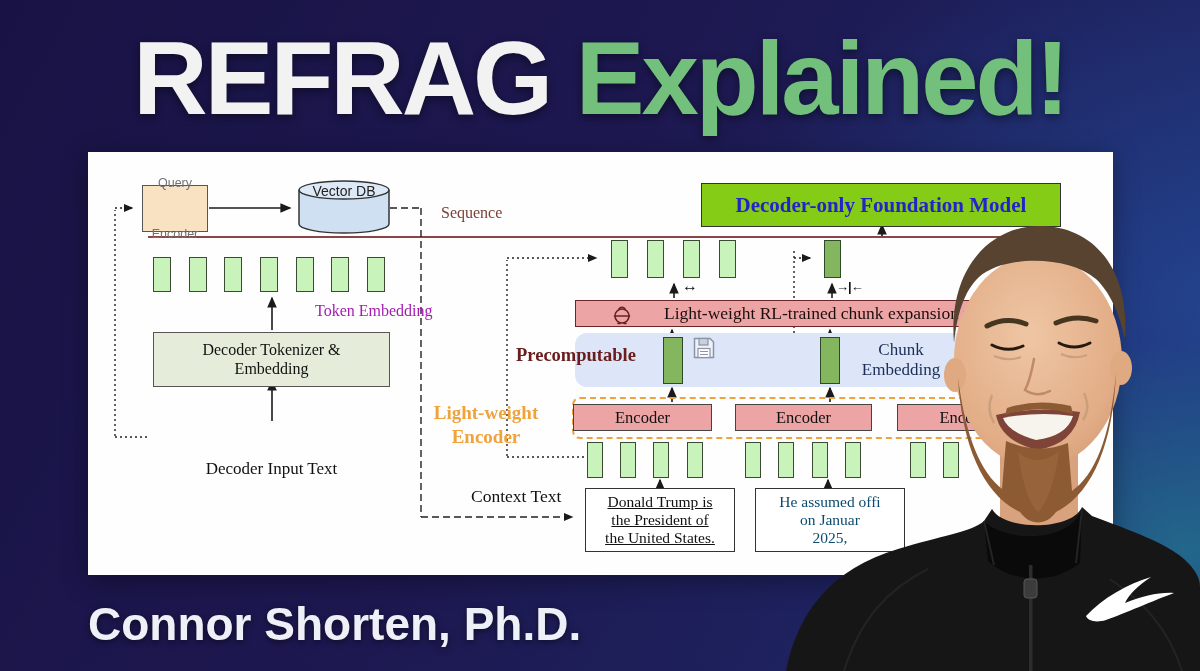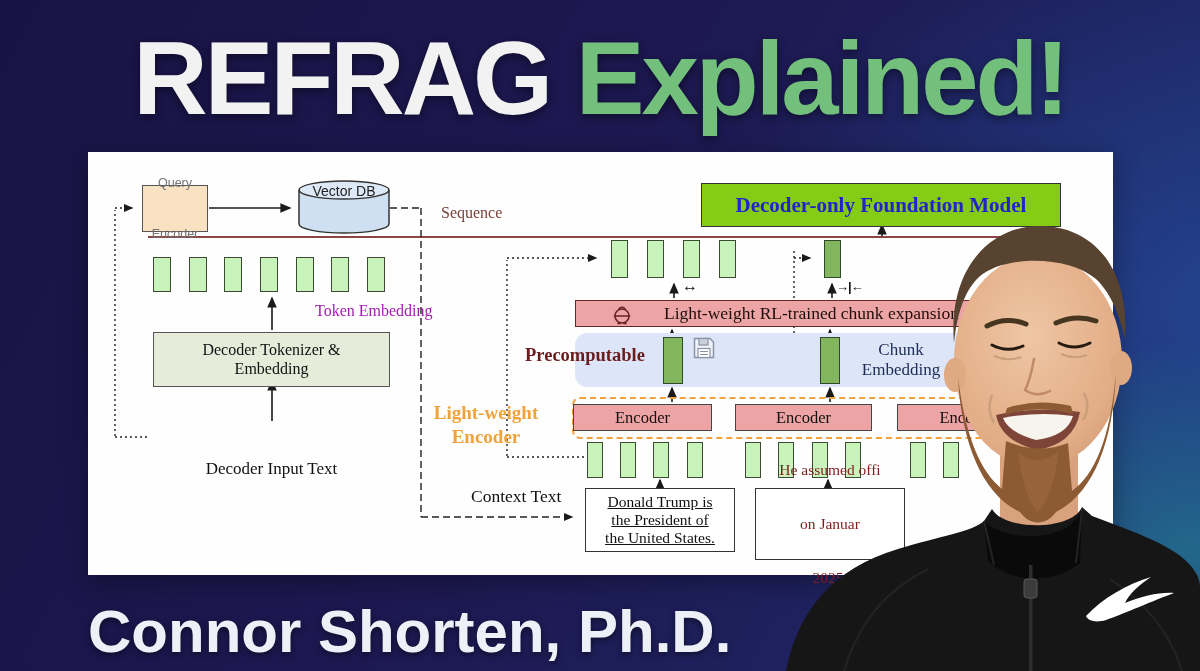--- a/index.html
+++ b/index.html
@@ -9,21 +9,21 @@
     background:
       radial-gradient(430px 300px at 99% 82%, rgba(38,145,158,.55), rgba(38,145,158,0) 70%),
       radial-gradient(720px 520px at 102% 45%, rgba(38,84,168,.6), rgba(38,84,168,0) 72%),
       linear-gradient(118deg,#191345 0%,#1d1850 45%,#1e2360 78%,#1c2f6a 100%);
   }
   .abs{position:absolute;}
   .serif{font-family:"Liberation Serif",serif;}
   #title{left:0;top:20px;width:1200px;text-align:center;font-weight:800;font-size:103px;
          letter-spacing:-3px;white-space:nowrap;text-shadow:0 3px 10px rgba(0,0,0,.45);z-index:6;}
   #title .w{color:#f2f2f2;} #title .g{color:#72c07c;}
-  #author{left:88px;top:597px;font-size:60px;font-weight:700;color:#eef0f8;z-index:6;
+  #author{left:88px;top:597px;font-size:46px;font-weight:700;color:#eef0f8;z-index:6;
           text-shadow:0 2px 6px rgba(0,0,0,.5);}
   #panel{left:88px;top:152px;width:1025px;height:423px;background:#fefefe;z-index:1;
          box-shadow:0 6px 24px rgba(0,0,0,.35);}
   .box{position:absolute;box-sizing:border-box;display:flex;flex-direction:column;
        align-items:center;justify-content:center;text-align:center;line-height:1.18;}
   .tok{position:absolute;box-sizing:border-box;background:#c8f3ba;border:1.3px solid #3a4a33;}
   .tokd{background:#84b55f;border-color:#2e4a28;}
   .lbl{position:absolute;white-space:nowrap;}
   svg{display:block;}
 </style>
@@ -125,21 +125,21 @@
   <svg class="abs" style="left:523px;top:151px" width="22" height="22" viewBox="0 0 22 22">
     <g stroke="#6a2020" stroke-width="1.6" fill="none" stroke-linecap="round">
       <circle cx="11" cy="13" r="7"></circle>
       <path d="M3.5,13 H18.5"></path>
       <path d="M8,6 A3.5,3.5 0 0 1 14,6"></path>
       <path d="M7,20.5 h2 M13,20.5 h2"></path>
     </g>
   </svg>
 
   <div class="abs" style="left:487px;top:181px;width:432px;height:54px;background:#dce6f8;border-radius:12px;"></div>
-  <div class="lbl serif" style="left:437px;top:193px;font-weight:bold;font-size:18.5px;color:#6b1d1d;">Precomputable</div>
+  <div class="lbl serif" style="left:428px;top:193px;font-weight:bold;font-size:18.5px;color:#6b1d1d;">Precomputable</div>
   <div class="tok tokd" style="left:575px;top:185px;width:20px;height:47px;"></div>
   <div class="tok tokd" style="left:732px;top:185px;width:20px;height:47px;"></div>
   <svg class="abs" style="left:605px;top:185px" width="22" height="22" viewBox="0 0 22 22">
     <path d="M1.5,1.5 H17 L20.5,5 V20.5 H1.5 Z" fill="#eef1f6" stroke="#8a93a8" stroke-width="1.5"></path>
     <rect x="6" y="1.5" width="9" height="6.5" fill="#c8d0dc" stroke="#8a93a8" stroke-width="1.2"></rect>
     <rect x="5" y="11.5" width="12" height="9" fill="#fff" stroke="#8a93a8" stroke-width="1.2"></rect>
     <path d="M7,14.5 H15 M7,17.5 H15" stroke="#8a93a8" stroke-width="1.1"></path>
   </svg>
   <div class="box serif" style="left:767px;top:186px;width:92px;height:44px;font-size:17px;color:#1c2c55;">
     <span>Chunk</span>
@@ -172,21 +172,21 @@
   <div class="tok" style="left:822px;top:290px;width:16px;height:36px;"></div>
   <div class="tok" style="left:855px;top:290px;width:16px;height:36px;"></div>
 
   <div class="lbl serif" style="left:383px;top:334px;font-weight:normal;font-size:17.5px;color:#111;">Context Text</div>
 
   <div class="box serif" style="left:497px;top:336px;width:150px;height:64px;background:#fff;border:1.3px solid #333;font-size:15.5px;color:#111;text-decoration:underline;">
     <span>Donald Trump is</span>
     <span>the President of</span>
     <span>the United States.</span>
   </div>
-  <div class="box serif" style="left:667px;top:336px;width:150px;height:72px;background:#fff;border:1.3px solid #333;font-size:15.5px;color:#7f1d1d;gap:36px;">
+  <div class="box serif" style="left:667px;top:336px;width:150px;height:64px;background:#fff;border:1.3px solid #333;font-size:15.5px;color:#0c4a6e;">
     <span>He assumed offi</span>
     <span>on Januar</span>
     <span>2025,</span>
   </div>
 </div>
 
 <svg class="abs" style="left:780px;top:213px;z-index:5;" width="420" height="458" viewBox="0 0 420 458">
   <defs>
     <radialGradient id="skin" cx="45%" cy="38%" r="75%">
       <stop offset="0%" stop-color="#efc6a4"></stop>

